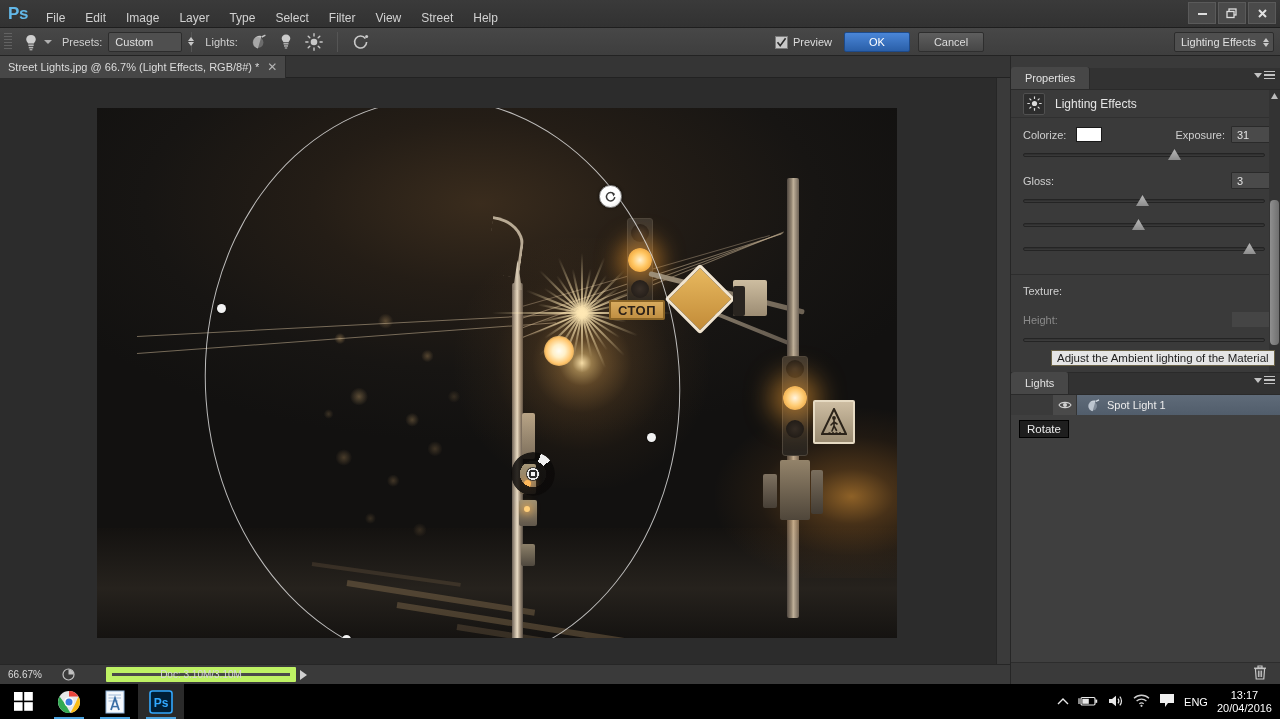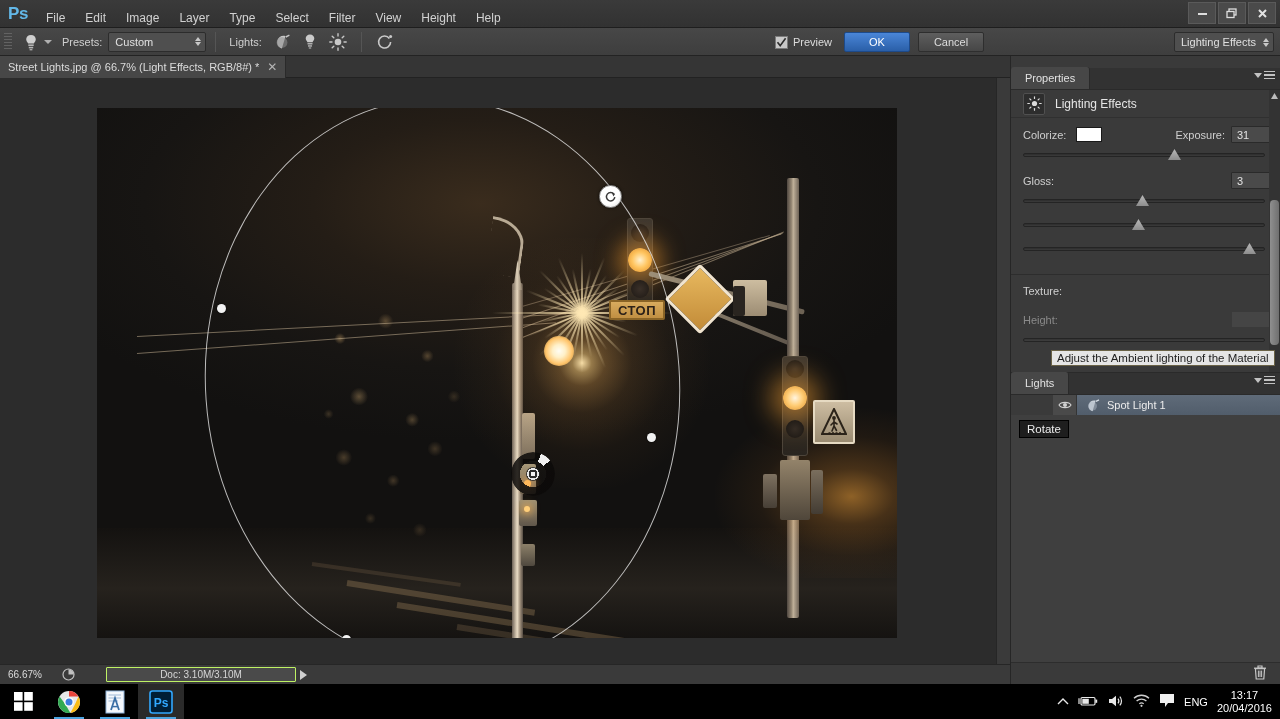--- a/index.html
+++ b/index.html
@@ -242,21 +242,21 @@
   
   .statusbar {
     position:absolute; left:0; top:664px; width:1010px; height:20px;
     background:#3a3a3a; border-top:1px solid #262626;
     display:flex; align-items:center; font-size:10px; color:#cfcfcf;
   }
   .zoomfield {
     width:52px; height:14px; margin-left:6px; display:flex; align-items:center;
     padding-left:2px; color:#dcdcdc;
   }
-  .docinfo { background:#4a4a4a; height:15px; border:1px solid #bef264; border-radius:1px;
+  .docinfo { background:#4a4a4a; height:15px; border:6px solid #bef264; border-radius:1px;
     display:flex; align-items:center; padding:0 6px; color:#d6d6d6; min-width:190px;
     justify-content:center;text-align:right; }
   .play-tri { width:0;height:0;border-top:5px solid transparent;border-bottom:5px solid transparent;
     border-left:7px solid #d0d0d0; margin-left:4px; }
 
   
   .rightdock {
     position:absolute; left:1010px; top:56px; width:270px; height:628px;
     background:#3a3a3a; border-left:1px solid #262626;
   }
@@ -375,21 +375,21 @@
   <div class="menubar">
     <div class="ps-logo">Ps</div>
     <div class="menu-item">File</div>
     <div class="menu-item">Edit</div>
     <div class="menu-item">Image</div>
     <div class="menu-item">Layer</div>
     <div class="menu-item">Type</div>
     <div class="menu-item">Select</div>
     <div class="menu-item">Filter</div>
     <div class="menu-item">View</div>
-    <div class="menu-item">Height</div>
+    <div class="menu-item">Street</div>
     <div class="menu-item">Help</div>
 
     <div class="wincontrols">
       <div class="wcbtn">
         <svg width="11" height="11" viewBox="0 0 11 11">
             <rect x="1" y="5" width="9" height="2" fill="#ddd"></rect>
           </svg>
       </div>
       <div class="wcbtn">
         <svg width="12" height="11" viewBox="0 0 12 11">
@@ -412,21 +412,21 @@
       <svg width="16" height="18" viewBox="0 0 16 18">
         <path d="M8 2 C5 2 3.2 4 3.2 6.3 C3.2 8.2 4.6 9.3 5.1 10.6 L10.9 10.6 C11.4 9.3 12.8 8.2 12.8 6.3 C12.8 4 11 2 8 2 Z" fill="#cfcfcf"></path>
         <rect x="5.3" y="11.4" width="5.4" height="1.6" fill="#b5b5b5"></rect>
         <rect x="5.8" y="13.8" width="4.4" height="1.6" fill="#b5b5b5"></rect>
         <rect x="6.6" y="16" width="2.8" height="1.4" fill="#a5a5a5"></rect>
       </svg>
     </div>
     <div class="caret-sm"></div>
 
     <div class="ob-label">Presets:</div>
-    <div class="ps-select" style="width:98px;gap:30px;">
+    <div class="ps-select" style="width:74px;gap:30px;">
       <span class="val">Custom</span>
       <span class="spin">
           <i class="up"></i>
           <i class="dn"></i>
         </span>
     </div>
 
     <div class="vsep"></div>
 
     <div class="ob-label">Lights:</div>

